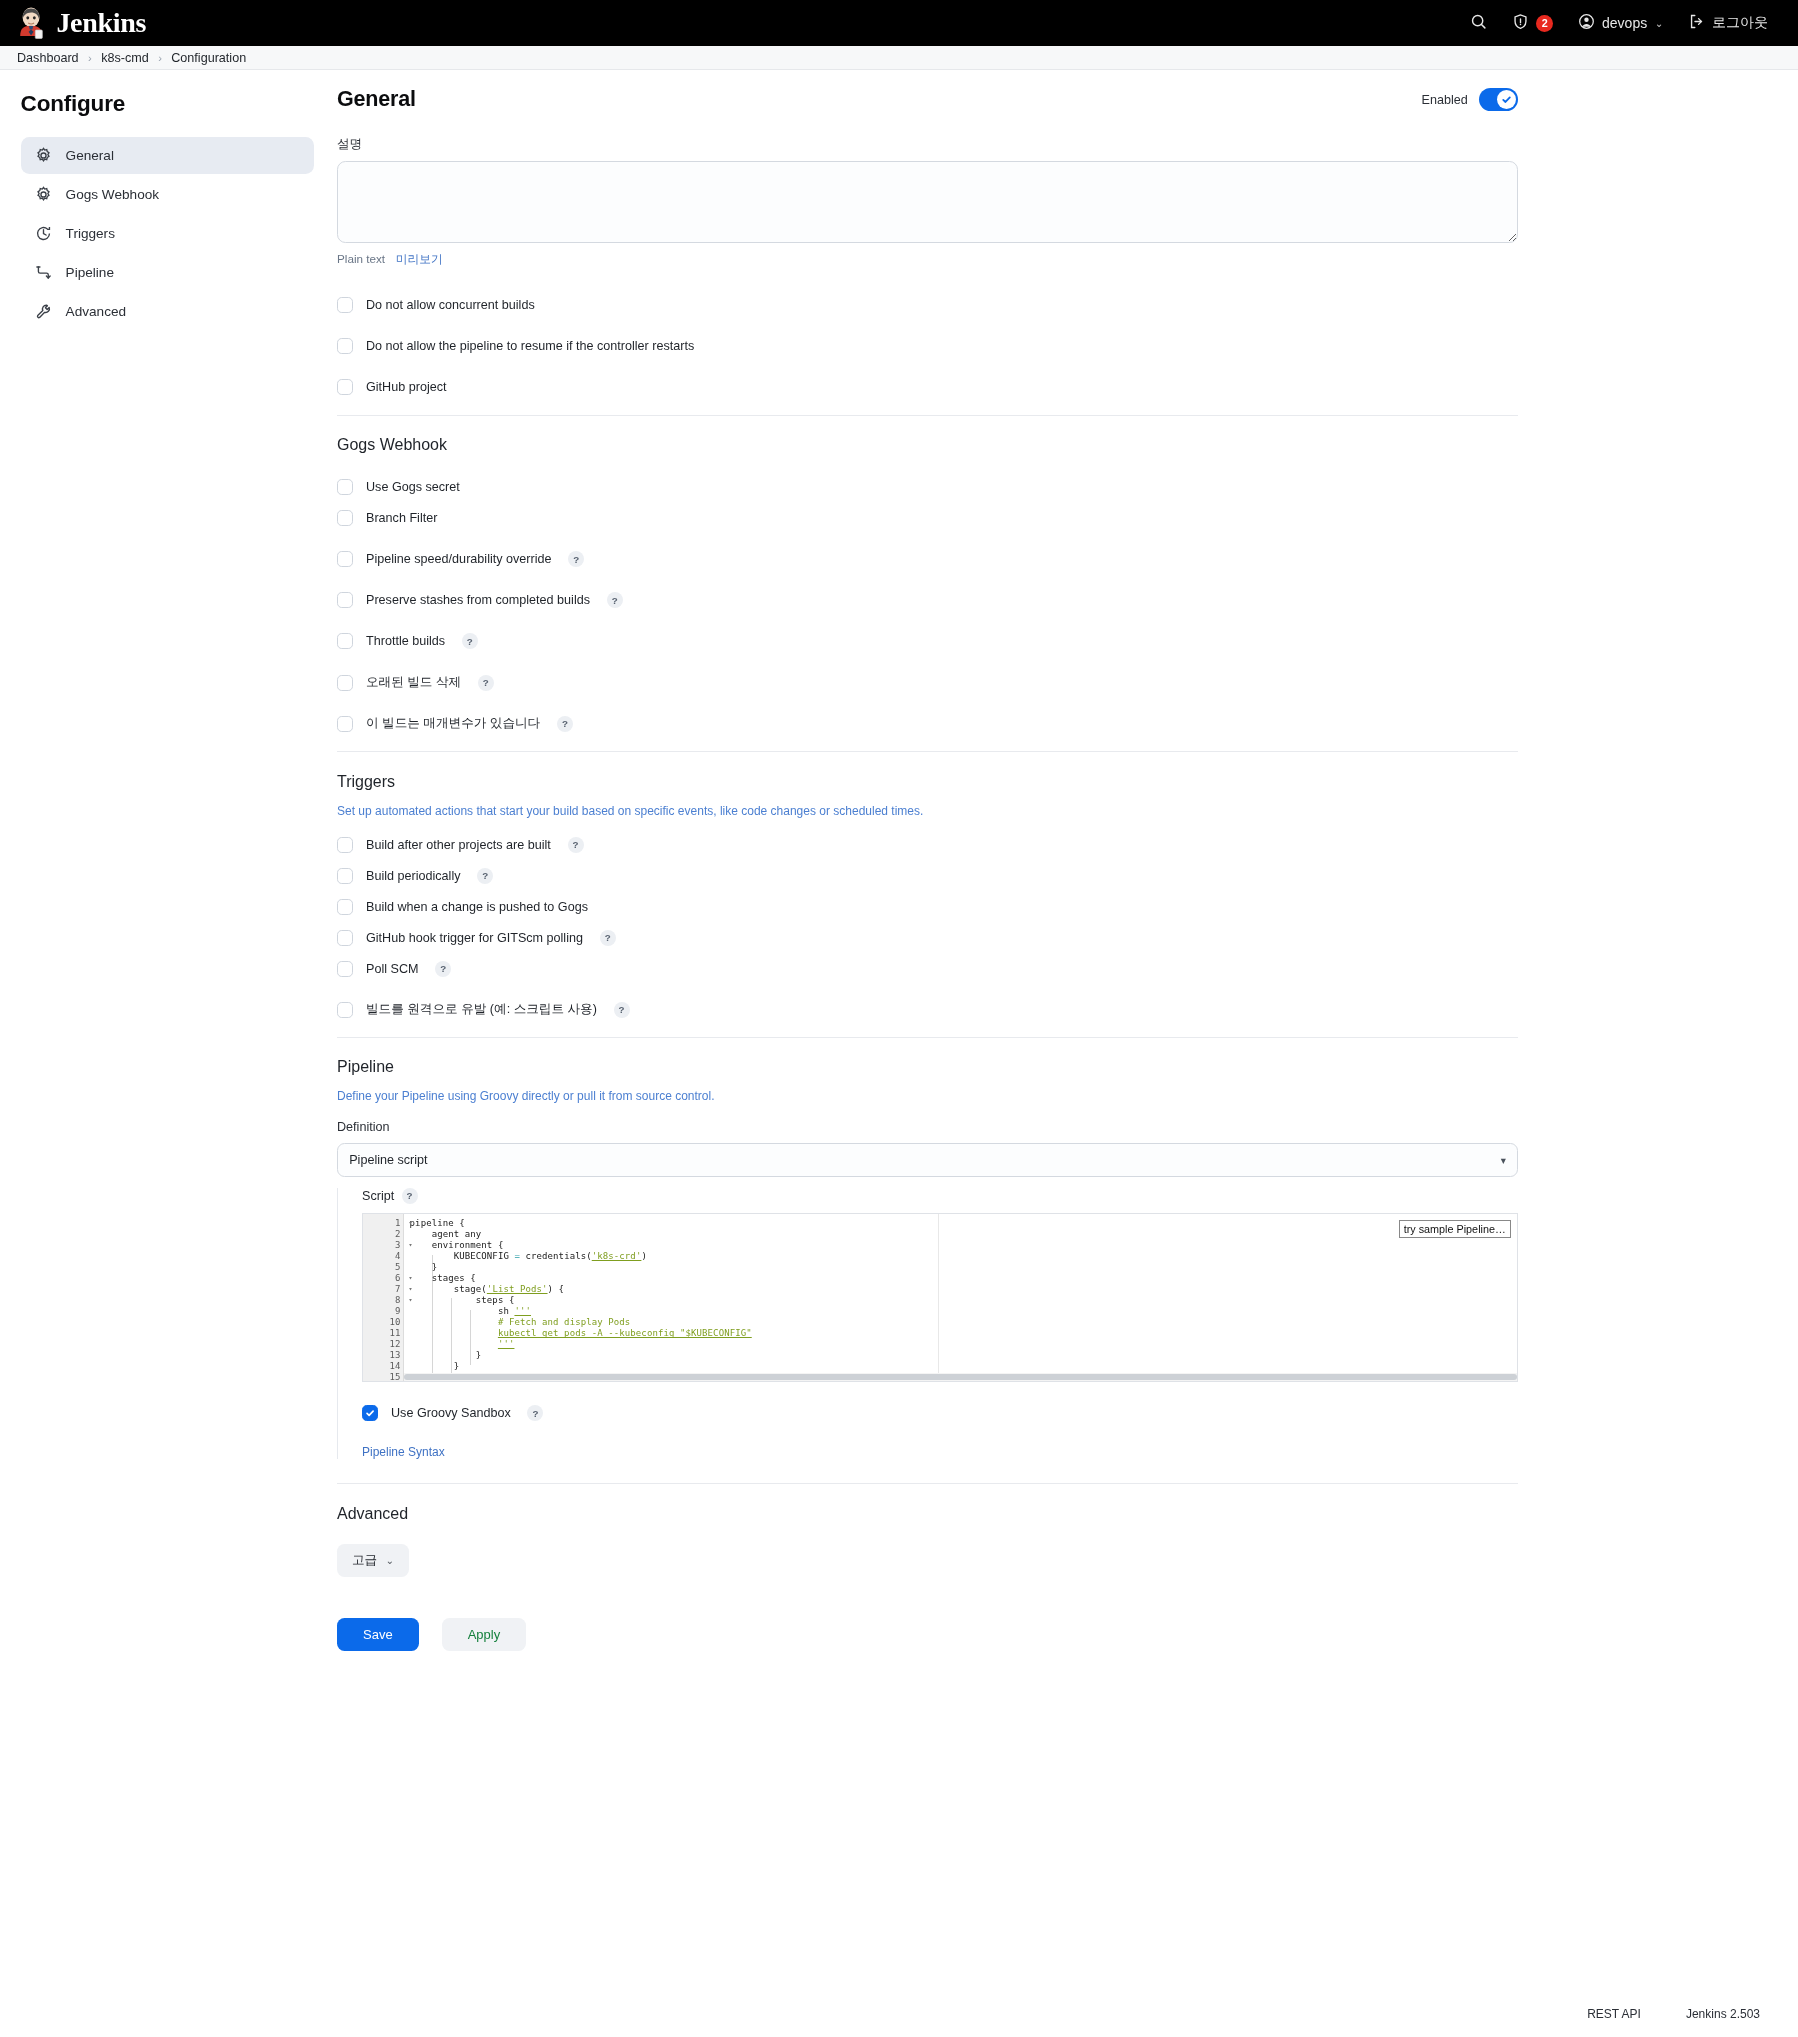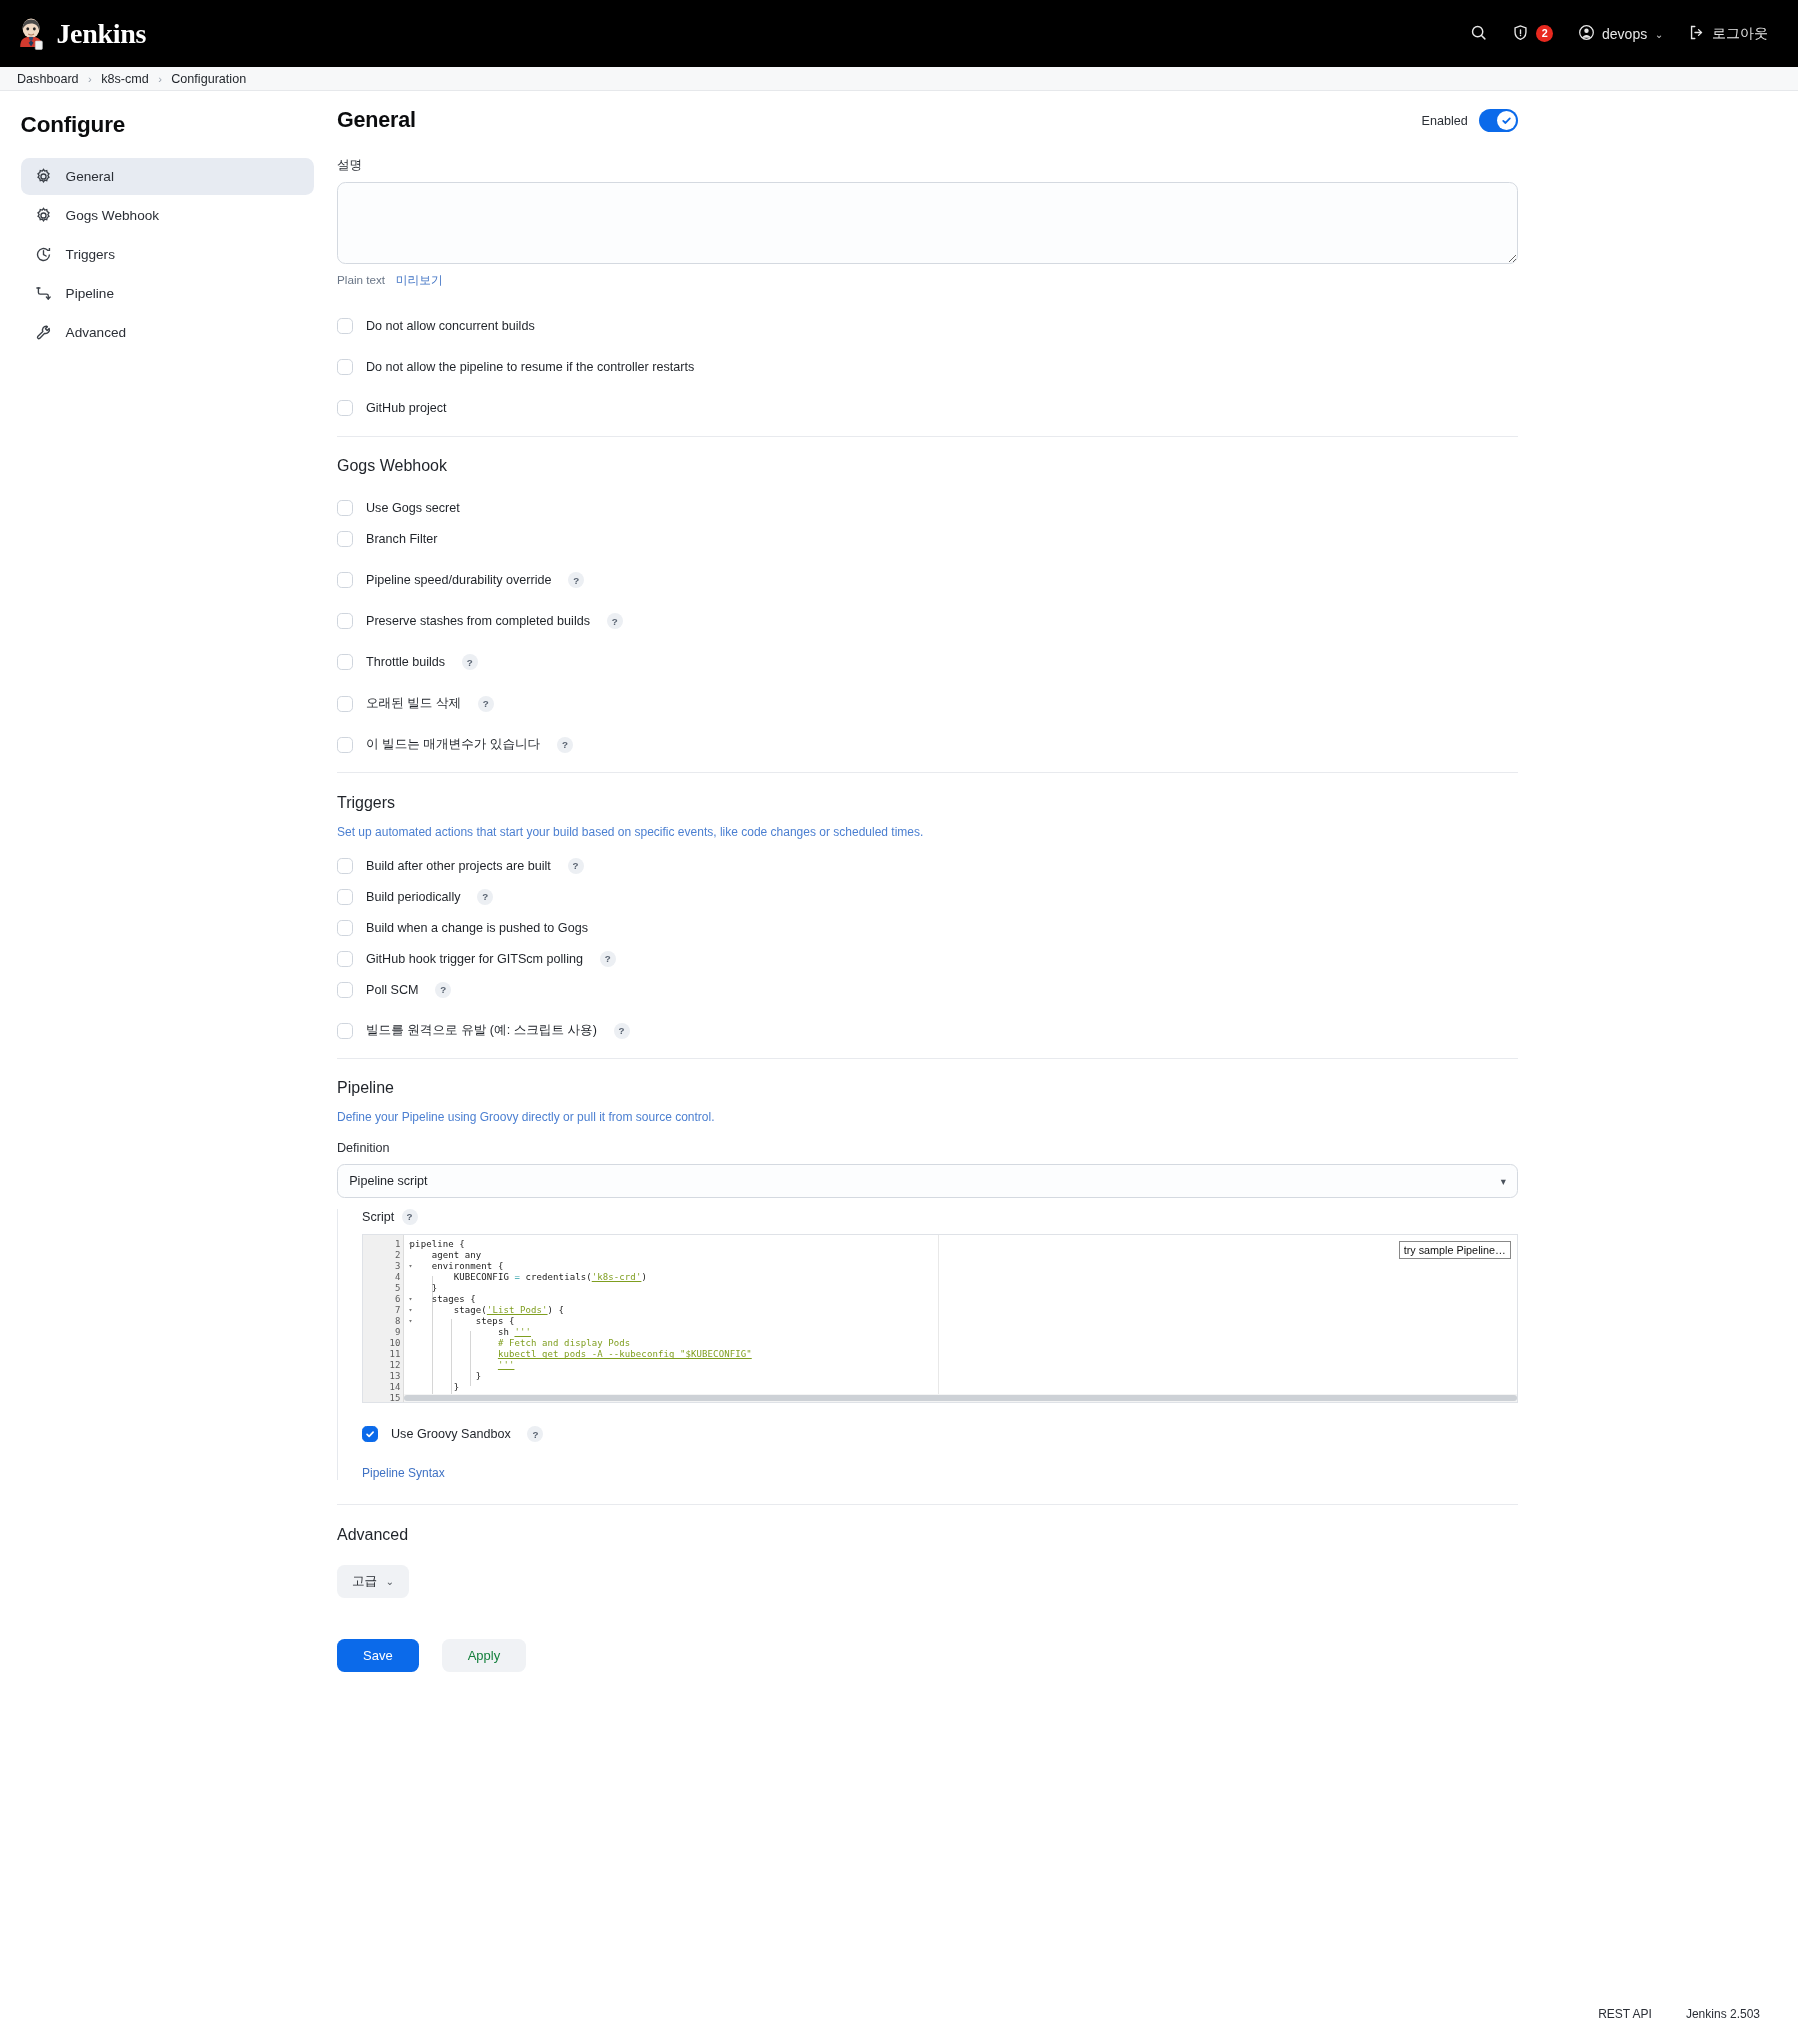--- a/index.html
+++ b/index.html
@@ -7,21 +7,21 @@
     margin: 0; padding: 0;
     width: 1799px;
     background: #fff;
     font-family: "Liberation Sans", sans-serif;
     -webkit-font-smoothing: antialiased;
   }
   body { position: relative; width: 1799px; min-height: 2038px; }
 
   
   .topbar {
-    height: 67px; background: #000;
+    height: 46px; background: #000;
     display: flex; align-items: center;
     padding: 0 20.6px 0 17px;
     position: relative;
   }
   .brand { display: flex; align-items: center; gap: 9.4px; }
   .brand-logo { width: 30px; height: 32px; position: relative; display:block; }
   .brand-name {
     color: #fff; font-family: "Liberation Serif", serif;
     font-weight: 700; font-size: 28px; letter-spacing: -0.3px;
   }
@@ -212,21 +212,21 @@
   .btn {
     border: none; border-radius: 7.5px; cursor: pointer;
     font-size: 13px; padding: 0 26px; height: 33px;
     font-family: "Liberation Sans", sans-serif;
   }
   .btn-primary { background: #0b6aea; color: #fff; min-width: 70px; }
   .btn-secondary { background: #f0f2f5; color: #15803d; min-width: 70px; }
 
   .footer {
     position: absolute; right: 39px; bottom: 17px;
-    display: flex; align-items: center; gap: 34px;
+    display: flex; align-items: center; gap: 45px;
     font-size: 12px; color: #2b2f36;
   }
   .footer a { color: #2b2f36; text-decoration: none; cursor: pointer; }
 </style>
 </head>
 <body>
 
 <div class="topbar">
   <div class="brand">
     <span class="brand-logo">

